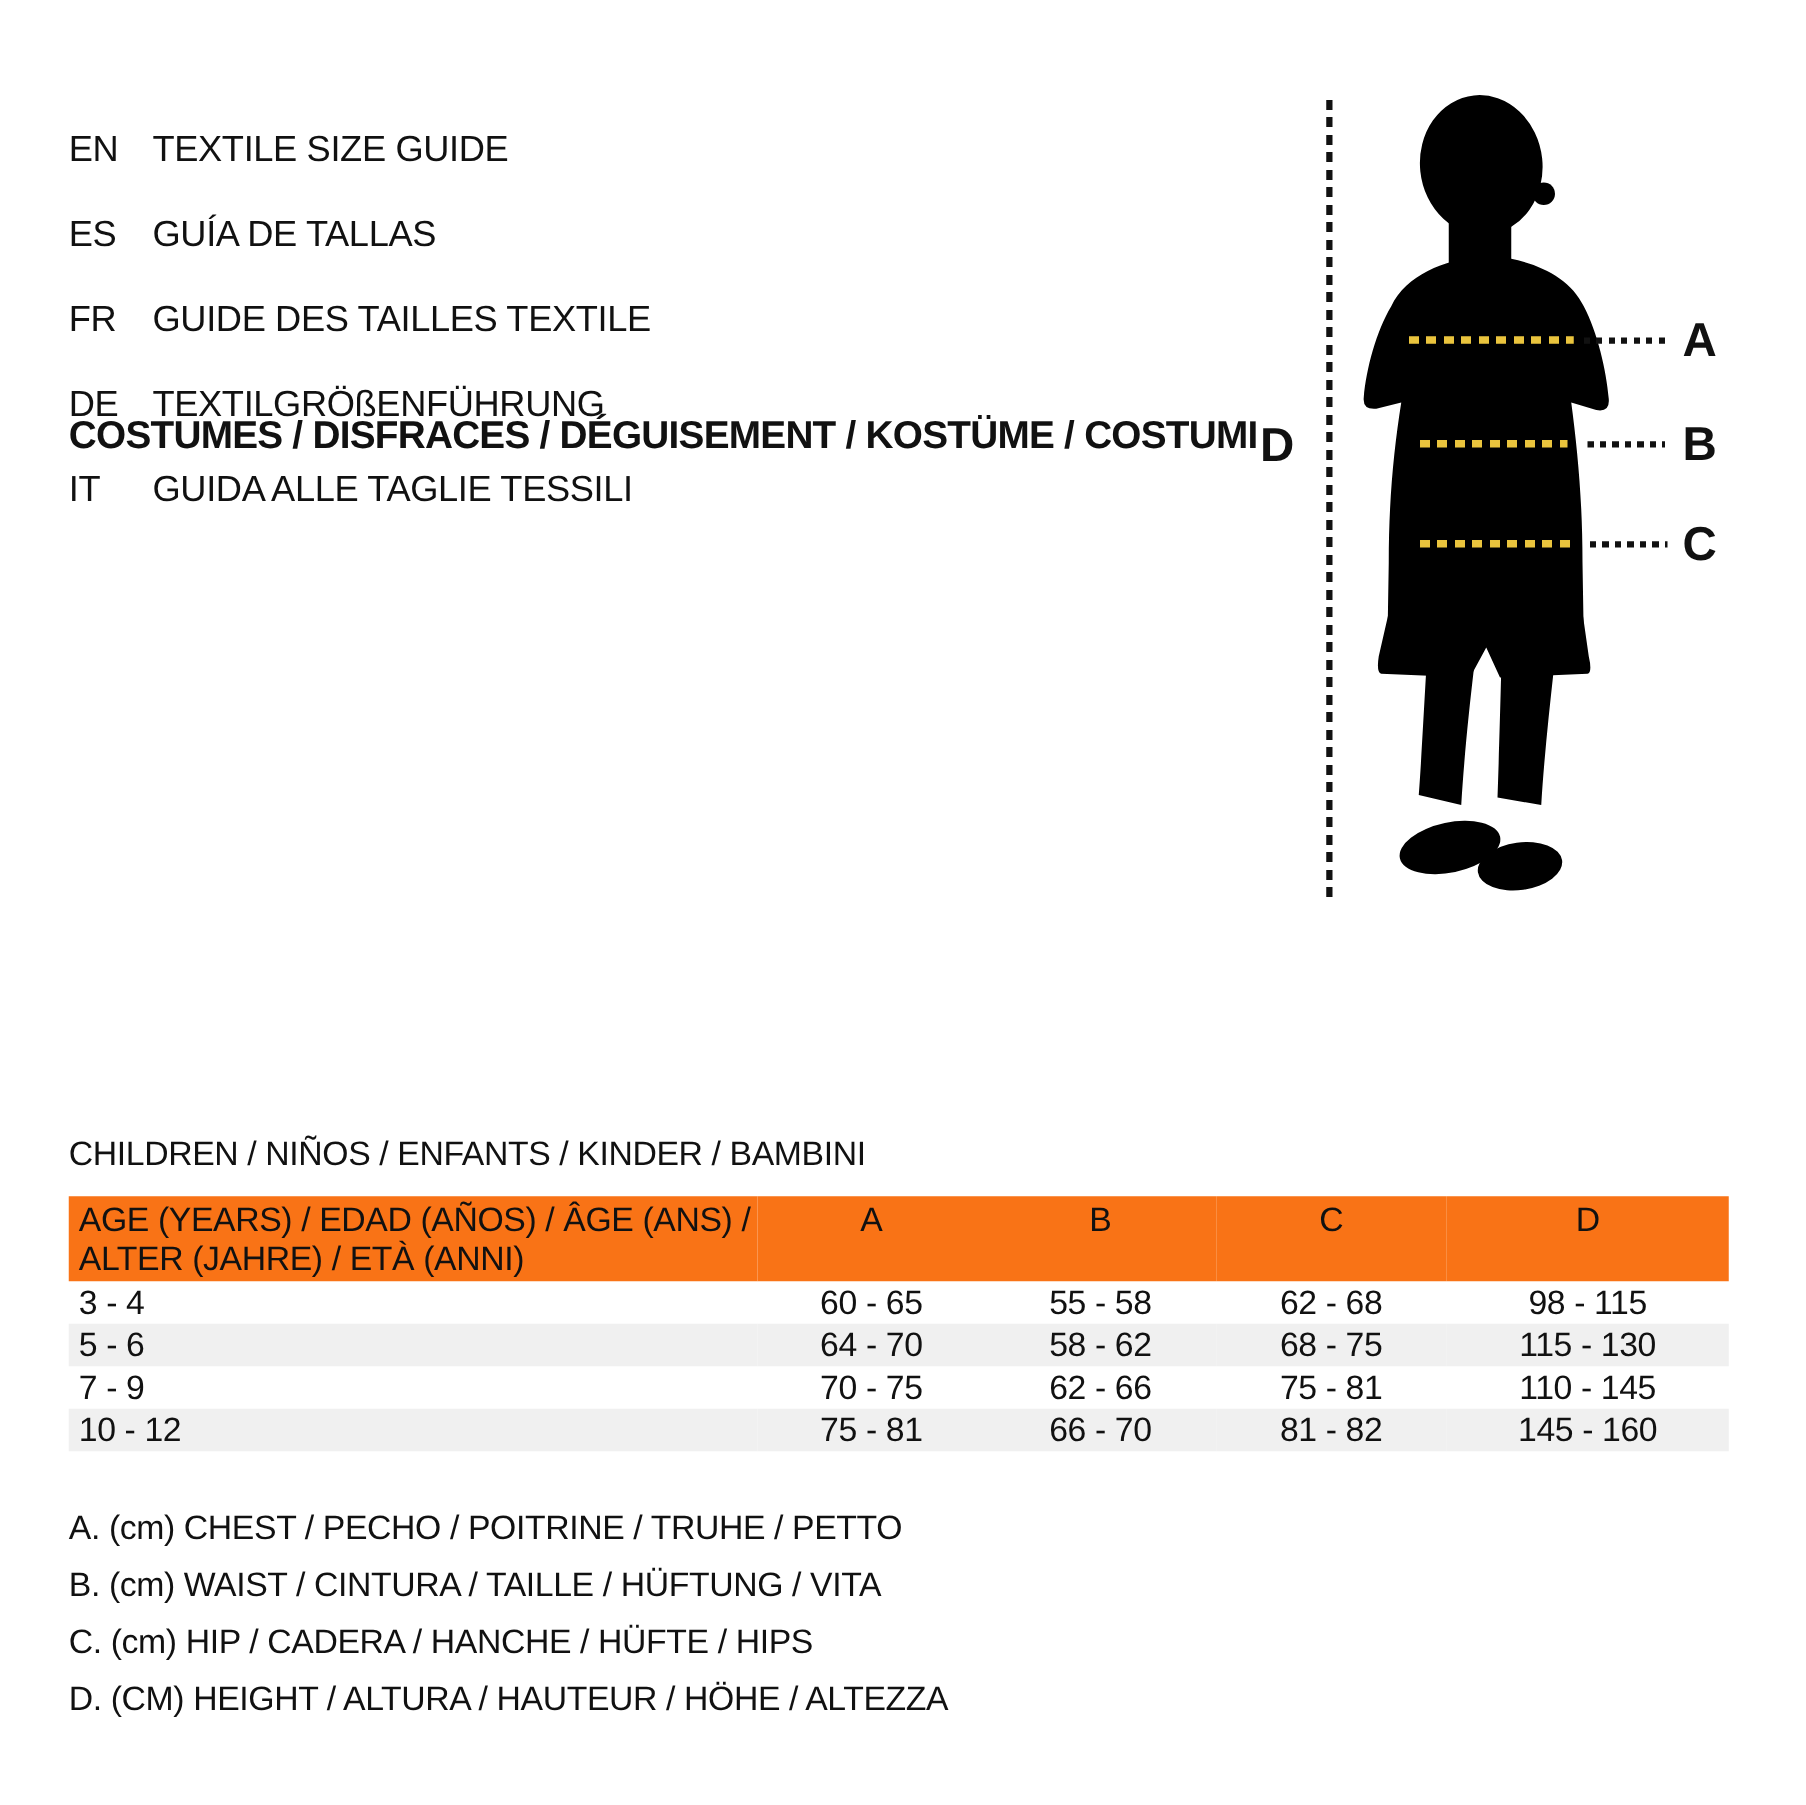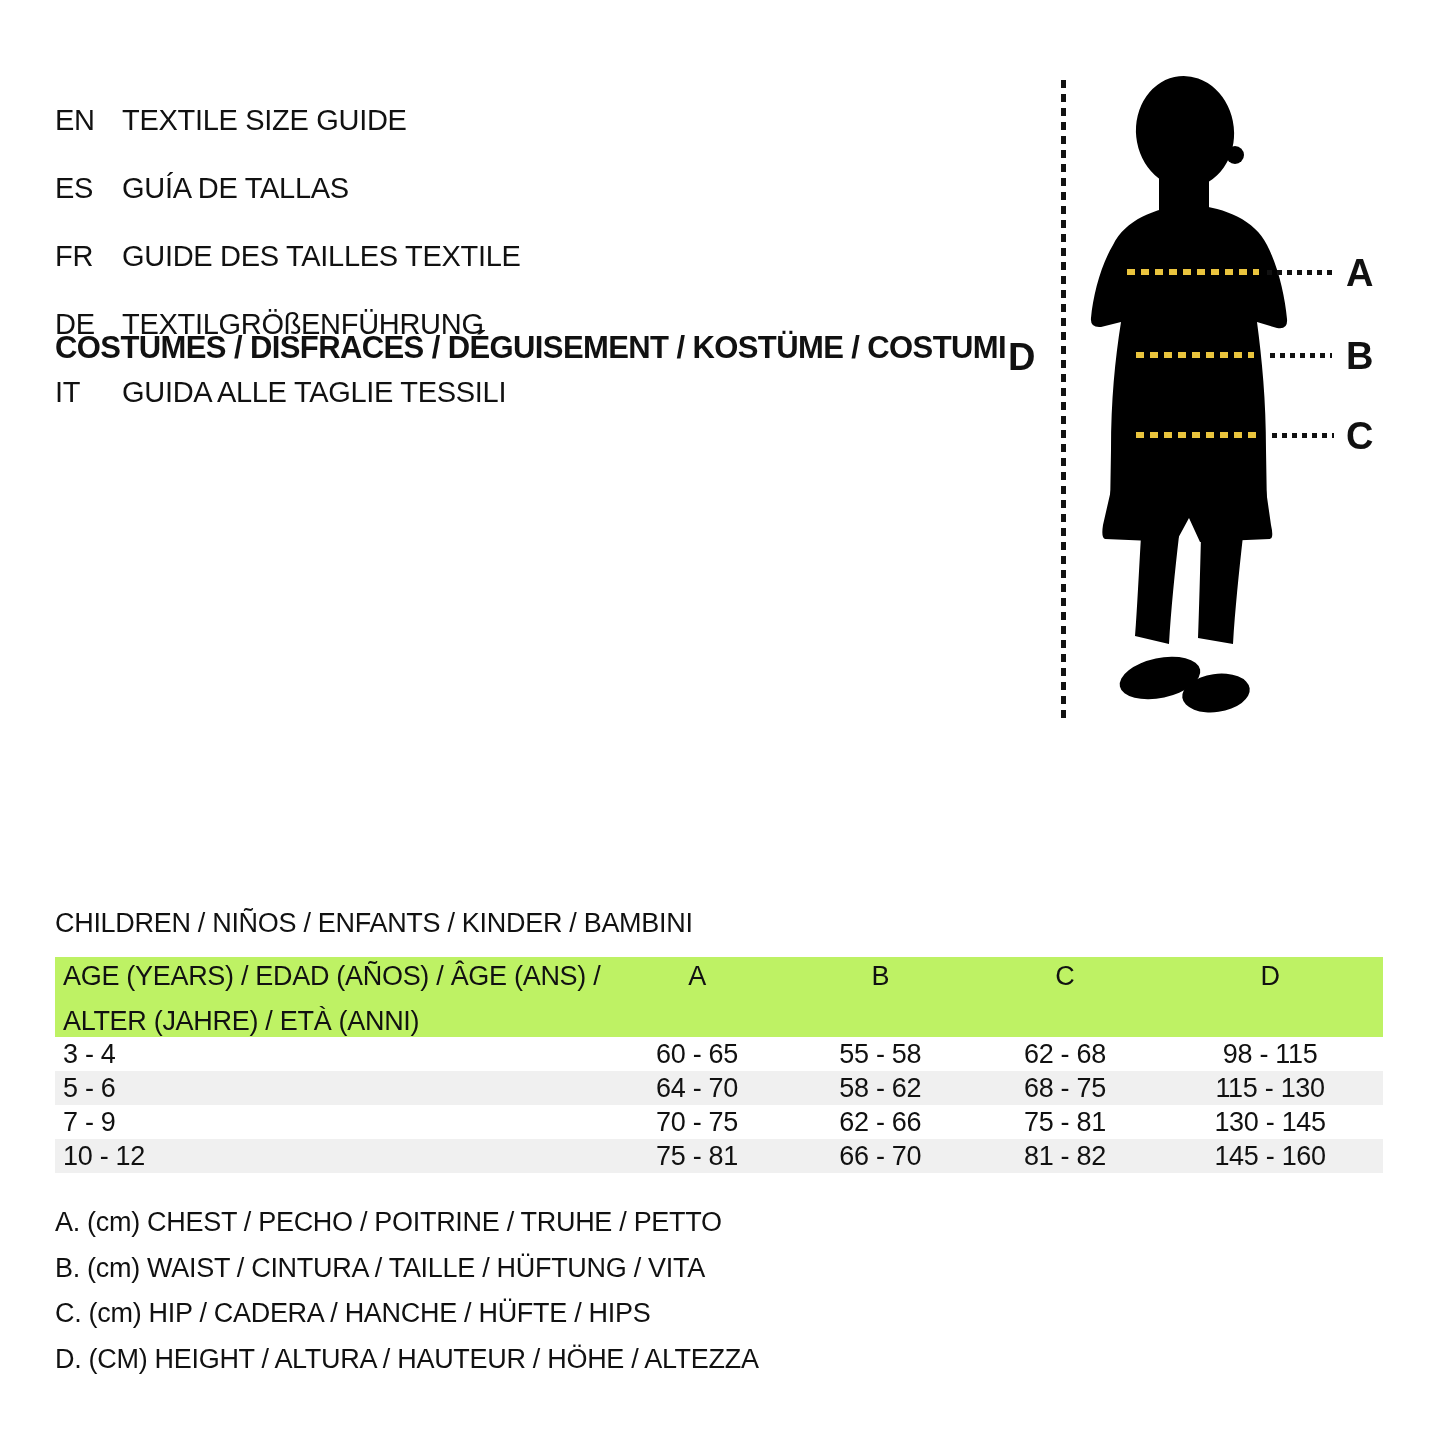--- a/index.html
+++ b/index.html
@@ -48,21 +48,21 @@
   .size-table {
     position:absolute; left:55px; top:957px; width:1328px;
     border-collapse:collapse; table-layout:fixed; font-size:27px;
   }
   .size-table col.c-age { width:41.5%; }
   .size-table col.c-a { width:13.7%; }
   .size-table col.c-b { width:13.9%; }
   .size-table col.c-c { width:13.9%; }
   .size-table col.c-d { width:17%; }
   .size-table th, .size-table td { font-weight:normal; padding:0; }
-  .size-table thead th { background:#bef264; height:68px; vertical-align:top; padding-top:4px; }
+  .size-table thead th { background:#f97316; height:68px; vertical-align:top; padding-top:4px; }
   .size-table thead th.age-head { text-align:left; padding-left:8px; line-height:31px; }
   .size-table thead th.col-head { text-align:center; line-height:31px; }
   .size-table tbody td { height:34px; }
   .size-table tbody td.age-cell { text-align:left; padding-left:8px; }
   .size-table tbody td.val-cell { text-align:center; }
   .size-table tbody tr.stripe td { background:#f0f0f0;margin-left:47px; }
 
   
   .legend { position:absolute; left:55px; top:1200px; }
   .legend-row { height:45.5px; display:flex; align-items:center; font-size:27px; white-space:nowrap; }
@@ -159,21 +159,21 @@
       <col class="c-age">
         <col class="c-a">
         <col class="c-b">
         <col class="c-c">
         <col class="c-d">
     </colgroup>
     <thead>
       <tr>
         <th class="age-head">
           <span style="display:block;">AGE (YEARS) / EDAD (AÑOS) / ÂGE (ANS) /</span>
-          <span style="display:block;margin-top:14px;">ALTER (JAHRE) / ETÀ (ANNI)</span>
+          <span style="display:block;">ALTER (JAHRE) / ETÀ (ANNI)</span>
         </th>
         <th class="col-head">A</th>
         <th class="col-head">B</th>
         <th class="col-head">C</th>
         <th class="col-head">D</th>
       </tr>
     </thead>
     <tbody>
       <tr>
         <td class="age-cell">3 - 4</td>
@@ -187,21 +187,21 @@
         <td class="val-cell">64 - 70</td>
         <td class="val-cell">58 - 62</td>
         <td class="val-cell">68 - 75</td>
         <td class="val-cell">115 - 130</td>
       </tr>
       <tr>
         <td class="age-cell">7 - 9</td>
         <td class="val-cell">70 - 75</td>
         <td class="val-cell">62 - 66</td>
         <td class="val-cell">75 - 81</td>
-        <td class="val-cell">130 - 145</td>
+        <td class="val-cell">110 - 145</td>
       </tr>
       <tr class="stripe">
         <td class="age-cell">10 - 12</td>
         <td class="val-cell">75 - 81</td>
         <td class="val-cell">66 - 70</td>
         <td class="val-cell">81 - 82</td>
         <td class="val-cell">145 - 160</td>
       </tr>
     </tbody>
   </table>

